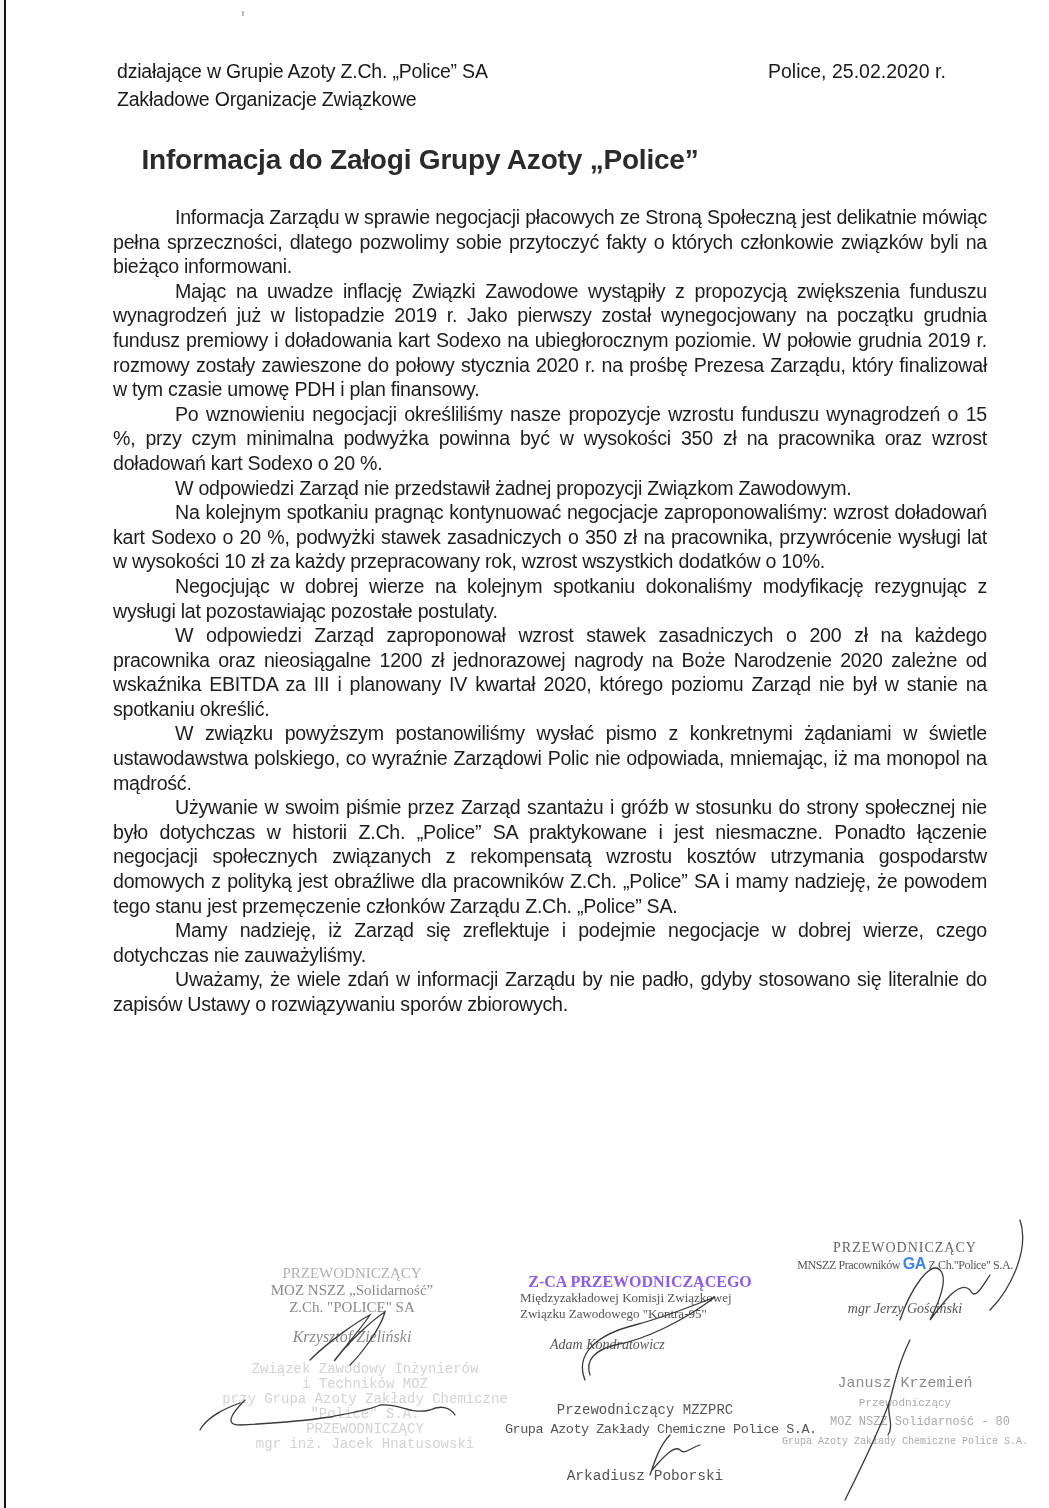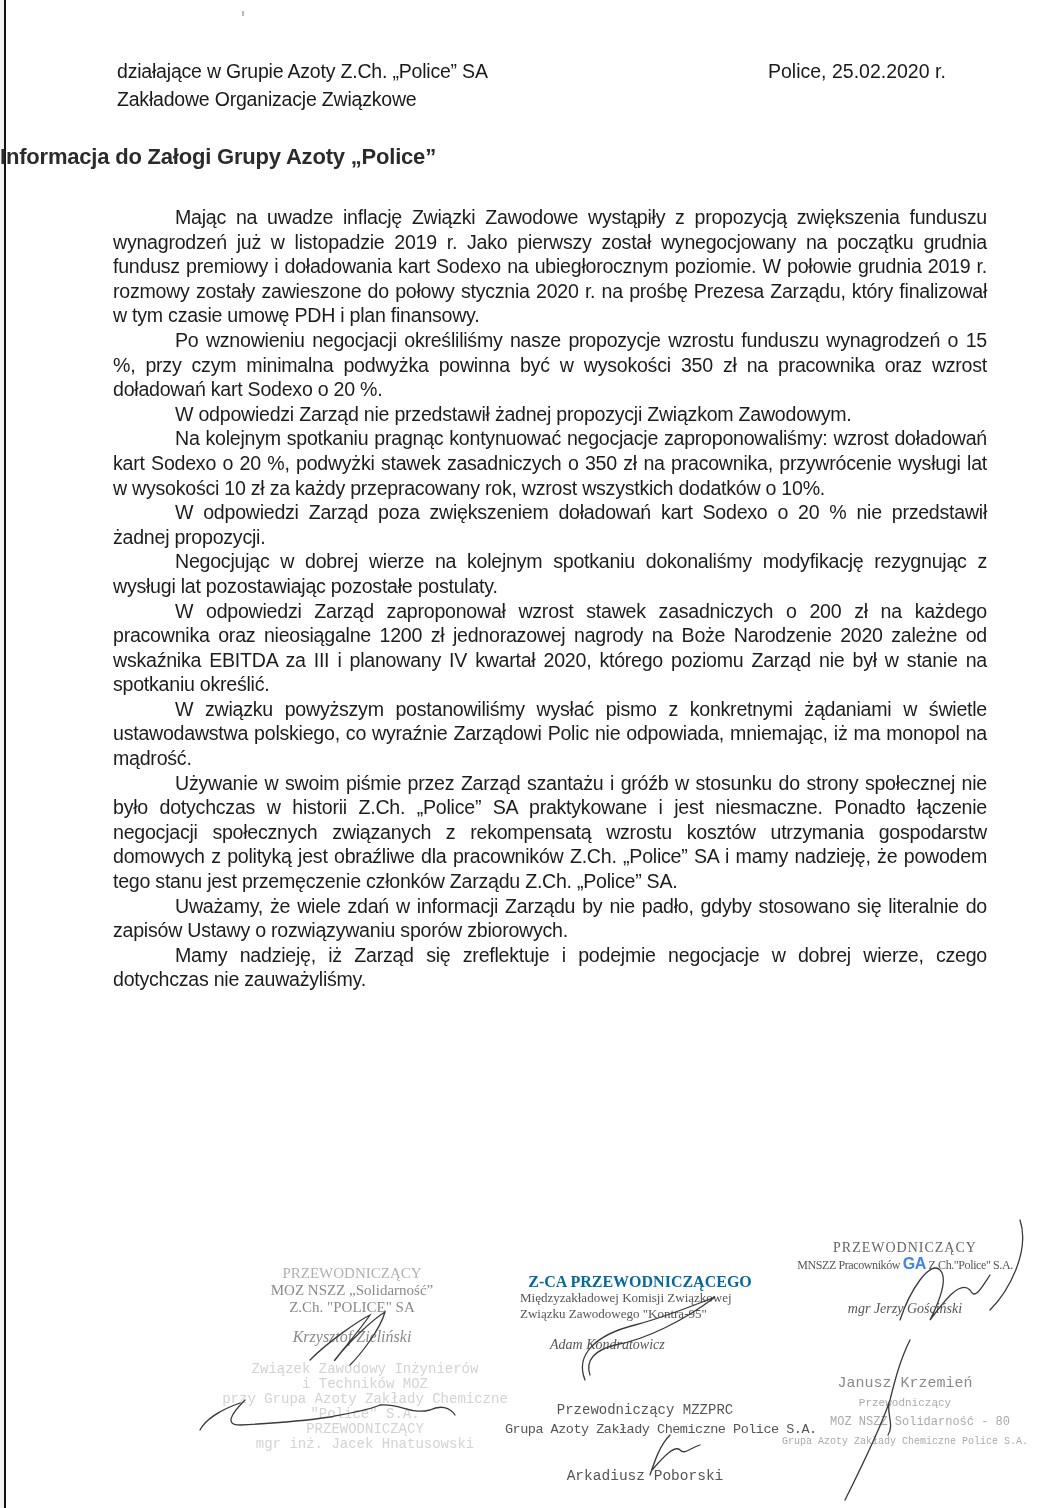--- a/index.html
+++ b/index.html
@@ -6,21 +6,21 @@
   body {
     width: 1049px; height: 1508px; position: relative; overflow: hidden;
     font-family: "Liberation Sans", sans-serif; color: #1a1a1a;
   }
   .edge-strip { position: absolute; left: 0; top: 0; width: 4px; height: 1508px; background: #f3f3f3; }
   .edge-line { position: absolute; left: 4px; top: 0; width: 2px; height: 1508px; background: #111; }
   .speck { position: absolute; left: 242px; top: 11px; width: 2px; height: 5px; background: #bbb; }
 
   .sender { position: absolute; left: 117px; top: 57px; font-size: 19.5px; line-height: 28px; letter-spacing: -0.2px; }
   .date { position: absolute; left: 768px; top: 57px; font-size: 19.5px; line-height: 28px; }
-  .title { position: absolute; left: 0; width: 840px; top: 144px; text-align: left; font-size: 22px; font-weight: bold; color: #2b2b2b; letter-spacing: -0.2px; }
+  .title { position: absolute; left: 0; width: 840px; top: 144px; text-align: center; font-size: 28px; font-weight: bold; color: #2b2b2b; letter-spacing: -0.2px; }
 
   .body-text {
     position: absolute; left: 113px; top: 205px; width: 874px;
     font-size: 19.6px; line-height: 24.6px; letter-spacing: -0.25px;
     text-align: justify; color: #1d1d1d;
   }
   .body-text p { margin: 0; text-indent: 62px; }
 
   .stamp { position: absolute; text-align: center; color: #7a7a7a; }
   .serif { font-family: "Liberation Serif", serif; }
@@ -41,51 +41,51 @@
 
 <div class="sender">
   <div>działające w Grupie Azoty Z.Ch. „Police” SA</div>
   <div>Zakładowe Organizacje Związkowe</div>
 </div>
 <div class="date">Police, 25.02.2020 r.</div>
 
 <div class="title">Informacja do Załogi Grupy Azoty „Police”</div>
 
 <div class="body-text">
+  <p>Informacja Zarządu w sprawie negocjacji płacowych ze Stroną Społeczną jest delikatnie mówiąc pełna sprzeczności, dlatego pozwolimy sobie przytoczyć fakty o których członkowie związków byli na bieżąco informowani.</p>
   <p>Mając na uwadze inflację Związki Zawodowe wystąpiły z propozycją zwiększenia funduszu wynagrodzeń już w listopadzie 2019 r. Jako pierwszy został wynegocjowany na początku grudnia fundusz premiowy i doładowania kart Sodexo na ubiegłorocznym poziomie. W połowie grudnia 2019 r. rozmowy zostały zawieszone do połowy stycznia 2020 r. na prośbę Prezesa Zarządu, który finalizował w tym czasie umowę PDH i plan finansowy.</p>
   <p>Po wznowieniu negocjacji określiliśmy nasze propozycje wzrostu funduszu wynagrodzeń o 15 %, przy czym minimalna podwyżka powinna być w wysokości 350 zł na pracownika oraz wzrost doładowań kart Sodexo o 20 %.</p>
   <p>W odpowiedzi Zarząd nie przedstawił żadnej propozycji Związkom Zawodowym.</p>
   <p>Na kolejnym spotkaniu pragnąc kontynuować negocjacje zaproponowaliśmy: wzrost doładowań kart Sodexo o 20 %, podwyżki stawek zasadniczych o 350 zł na pracownika, przywrócenie wysługi lat w wysokości 10 zł za każdy przepracowany rok, wzrost wszystkich dodatków o 10%.</p>
-  <p>W odpowiedzi Zarząd poza zwiększeniem doładowań kart Sodexo o 20 % nie przedstawił żadnej propozycji.</p>
   <p>Negocjując w dobrej wierze na kolejnym spotkaniu dokonaliśmy modyfikację rezygnując z wysługi lat pozostawiając pozostałe postulaty.</p>
   <p>W odpowiedzi Zarząd zaproponował wzrost stawek zasadniczych o 200 zł na każdego pracownika oraz nieosiągalne 1200 zł jednorazowej nagrody na Boże Narodzenie 2020 zależne od wskaźnika EBITDA za III i planowany IV kwartał 2020, którego poziomu Zarząd nie był w stanie na spotkaniu określić.</p>
   <p>W związku powyższym postanowiliśmy wysłać pismo z konkretnymi żądaniami w świetle ustawodawstwa polskiego, co wyraźnie Zarządowi Polic nie odpowiada, mniemając, iż ma monopol na mądrość.</p>
   <p>Używanie w swoim piśmie przez Zarząd szantażu i gróźb w stosunku do strony społecznej nie było dotychczas w historii Z.Ch. „Police” SA praktykowane i jest niesmaczne. Ponadto łączenie negocjacji społecznych związanych z rekompensatą wzrostu kosztów utrzymania gospodarstw domowych z polityką jest obraźliwe dla pracowników Z.Ch. „Police” SA i mamy nadzieję, że powodem tego stanu jest przemęczenie członków Zarządu Z.Ch. „Police” SA.</p>
+  <p>Mamy nadzieję, iż Zarząd się zreflektuje i podejmie negocjacje w dobrej wierze, czego dotychczas nie zauważyliśmy.</p>
   <p>Uważamy, że wiele zdań w informacji Zarządu by nie padło, gdyby stosowano się literalnie do zapisów Ustawy o rozwiązywaniu sporów zbiorowych.</p>
-  <p>Mamy nadzieję, iż Zarząd się zreflektuje i podejmie negocjacje w dobrej wierze, czego dotychczas nie zauważyliśmy.</p>
 </div>
 
 <div class="stamp serif" style="left:222px; top:1265px; width:260px; font-size:15px; line-height:17px; color:#8a8a8a;">
   <span class="l" style="color:#b0b0b0;">PRZEWODNICZĄCY</span>
   <span class="l">MOZ NSZZ „Solidarność”</span>
   <span class="l">Z.Ch. "POLICE" SA</span>
   <span class="l italic" style="margin-top:12px; font-size:16px;">Krzysztof Zieliński</span>
 </div>
 
 <div class="stamp sans faint" style="left:210px; top:1362px; width:310px; font-size:14px; line-height:15px;">
   <span class="l">Związek Zawodowy Inżynierów</span>
   <span class="l">i Techników MOZ</span>
   <span class="l">przy Grupa Azoty Zakłady Chemiczne</span>
   <span class="l">"Police" S.A.</span>
   <span class="l">PRZEWODNICZĄCY</span>
   <span class="l">mgr inż. Jacek Hnatusowski</span>
 </div>
 
 <div class="stamp serif" style="left:520px; top:1274px; width:240px; font-size:13px; line-height:16px; color:#555; text-align:left;">
-  <span class="l" style="font-size:16px; font-weight:bold; color:#0369a1; text-align:center;">Z-CA PRZEWODNICZĄCEGO</span>
+  <span class="l" style="font-size:16px; font-weight:bold; color:#8b5cf6; text-align:center;">Z-CA PRZEWODNICZĄCEGO</span>
   <span class="l">Międzyzakładowej Komisji Związkowej</span>
   <span class="l">Związku Zawodowego "Kontra-95"</span>
   <span class="l italic" style="margin-top:15px; padding-left:30px; font-size:14px;">Adam Kondratowicz</span>
 </div>
 
 <div class="stamp sans" style="left:505px; top:1400px; width:280px; font-size:14px; line-height:20px; color:#555;">
   <span class="l">Przewodniczący MZZPRC</span>
   <span class="l" style="font-size:13.5px; letter-spacing:-0.5px;">Grupa Azoty Zakłady Chemiczne Police S.A.</span>
   <span class="l" style="margin-top:26px; font-size:14.5px;">Arkadiusz Poborski</span>
 </div>

